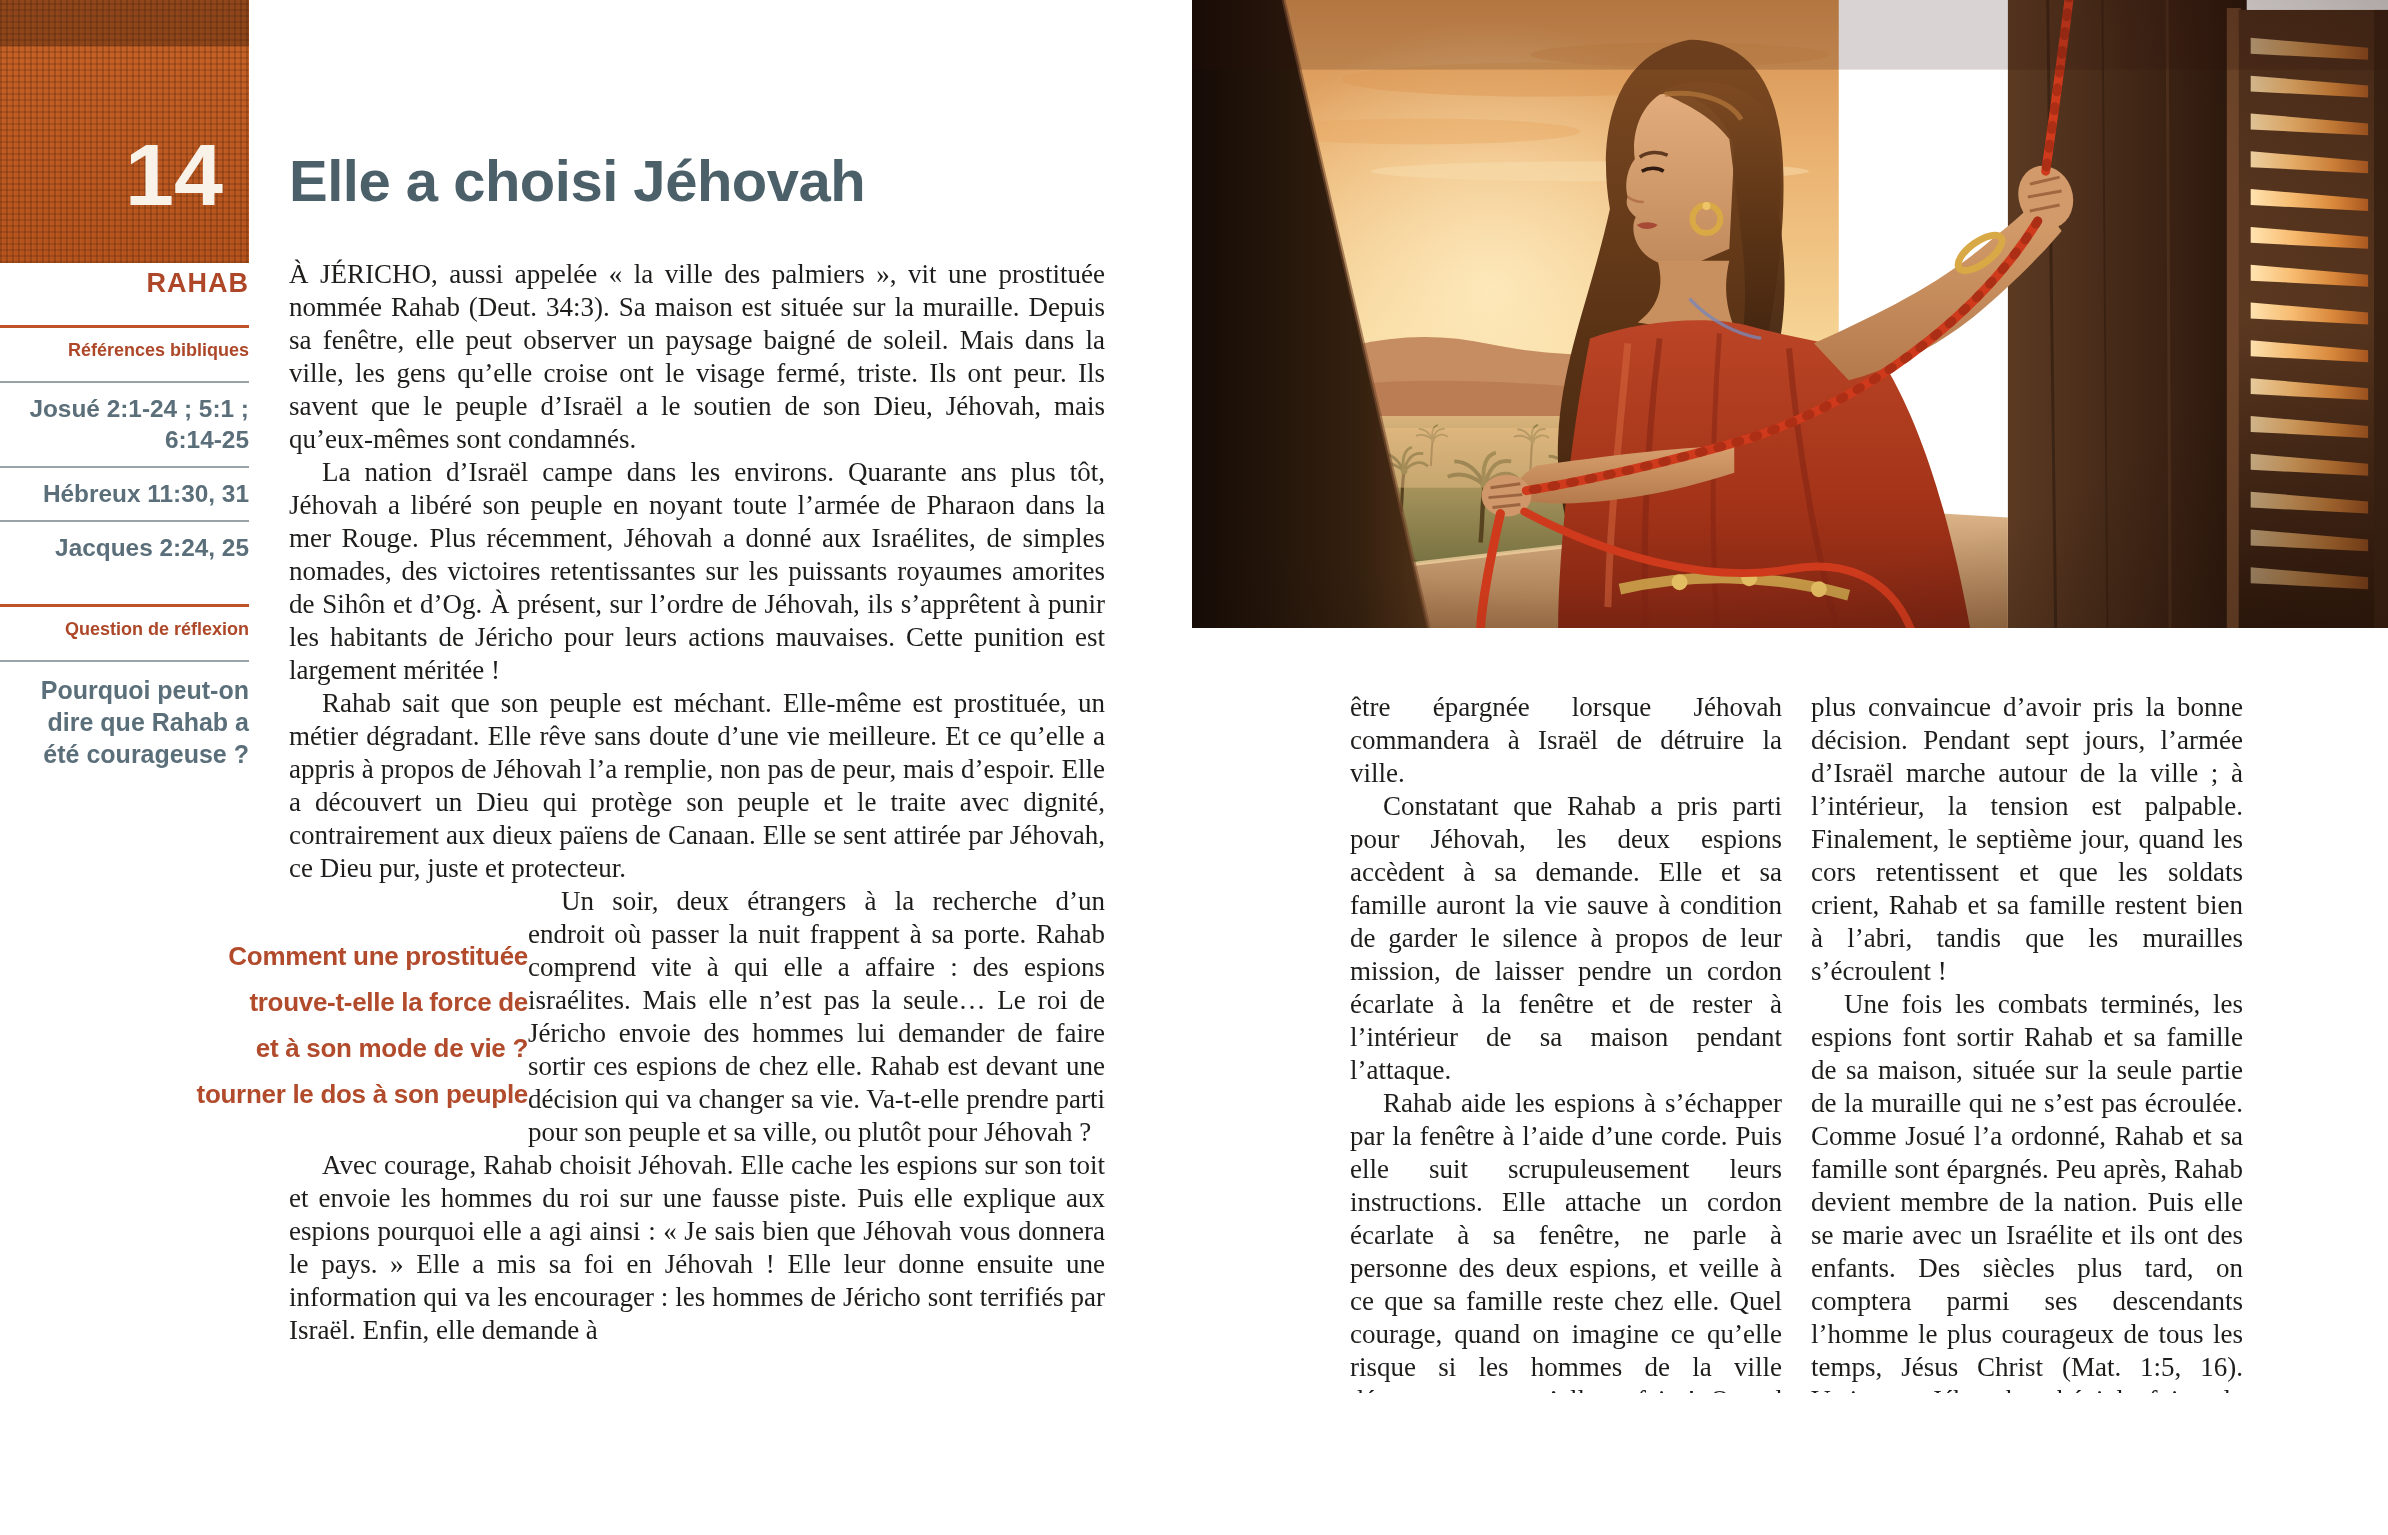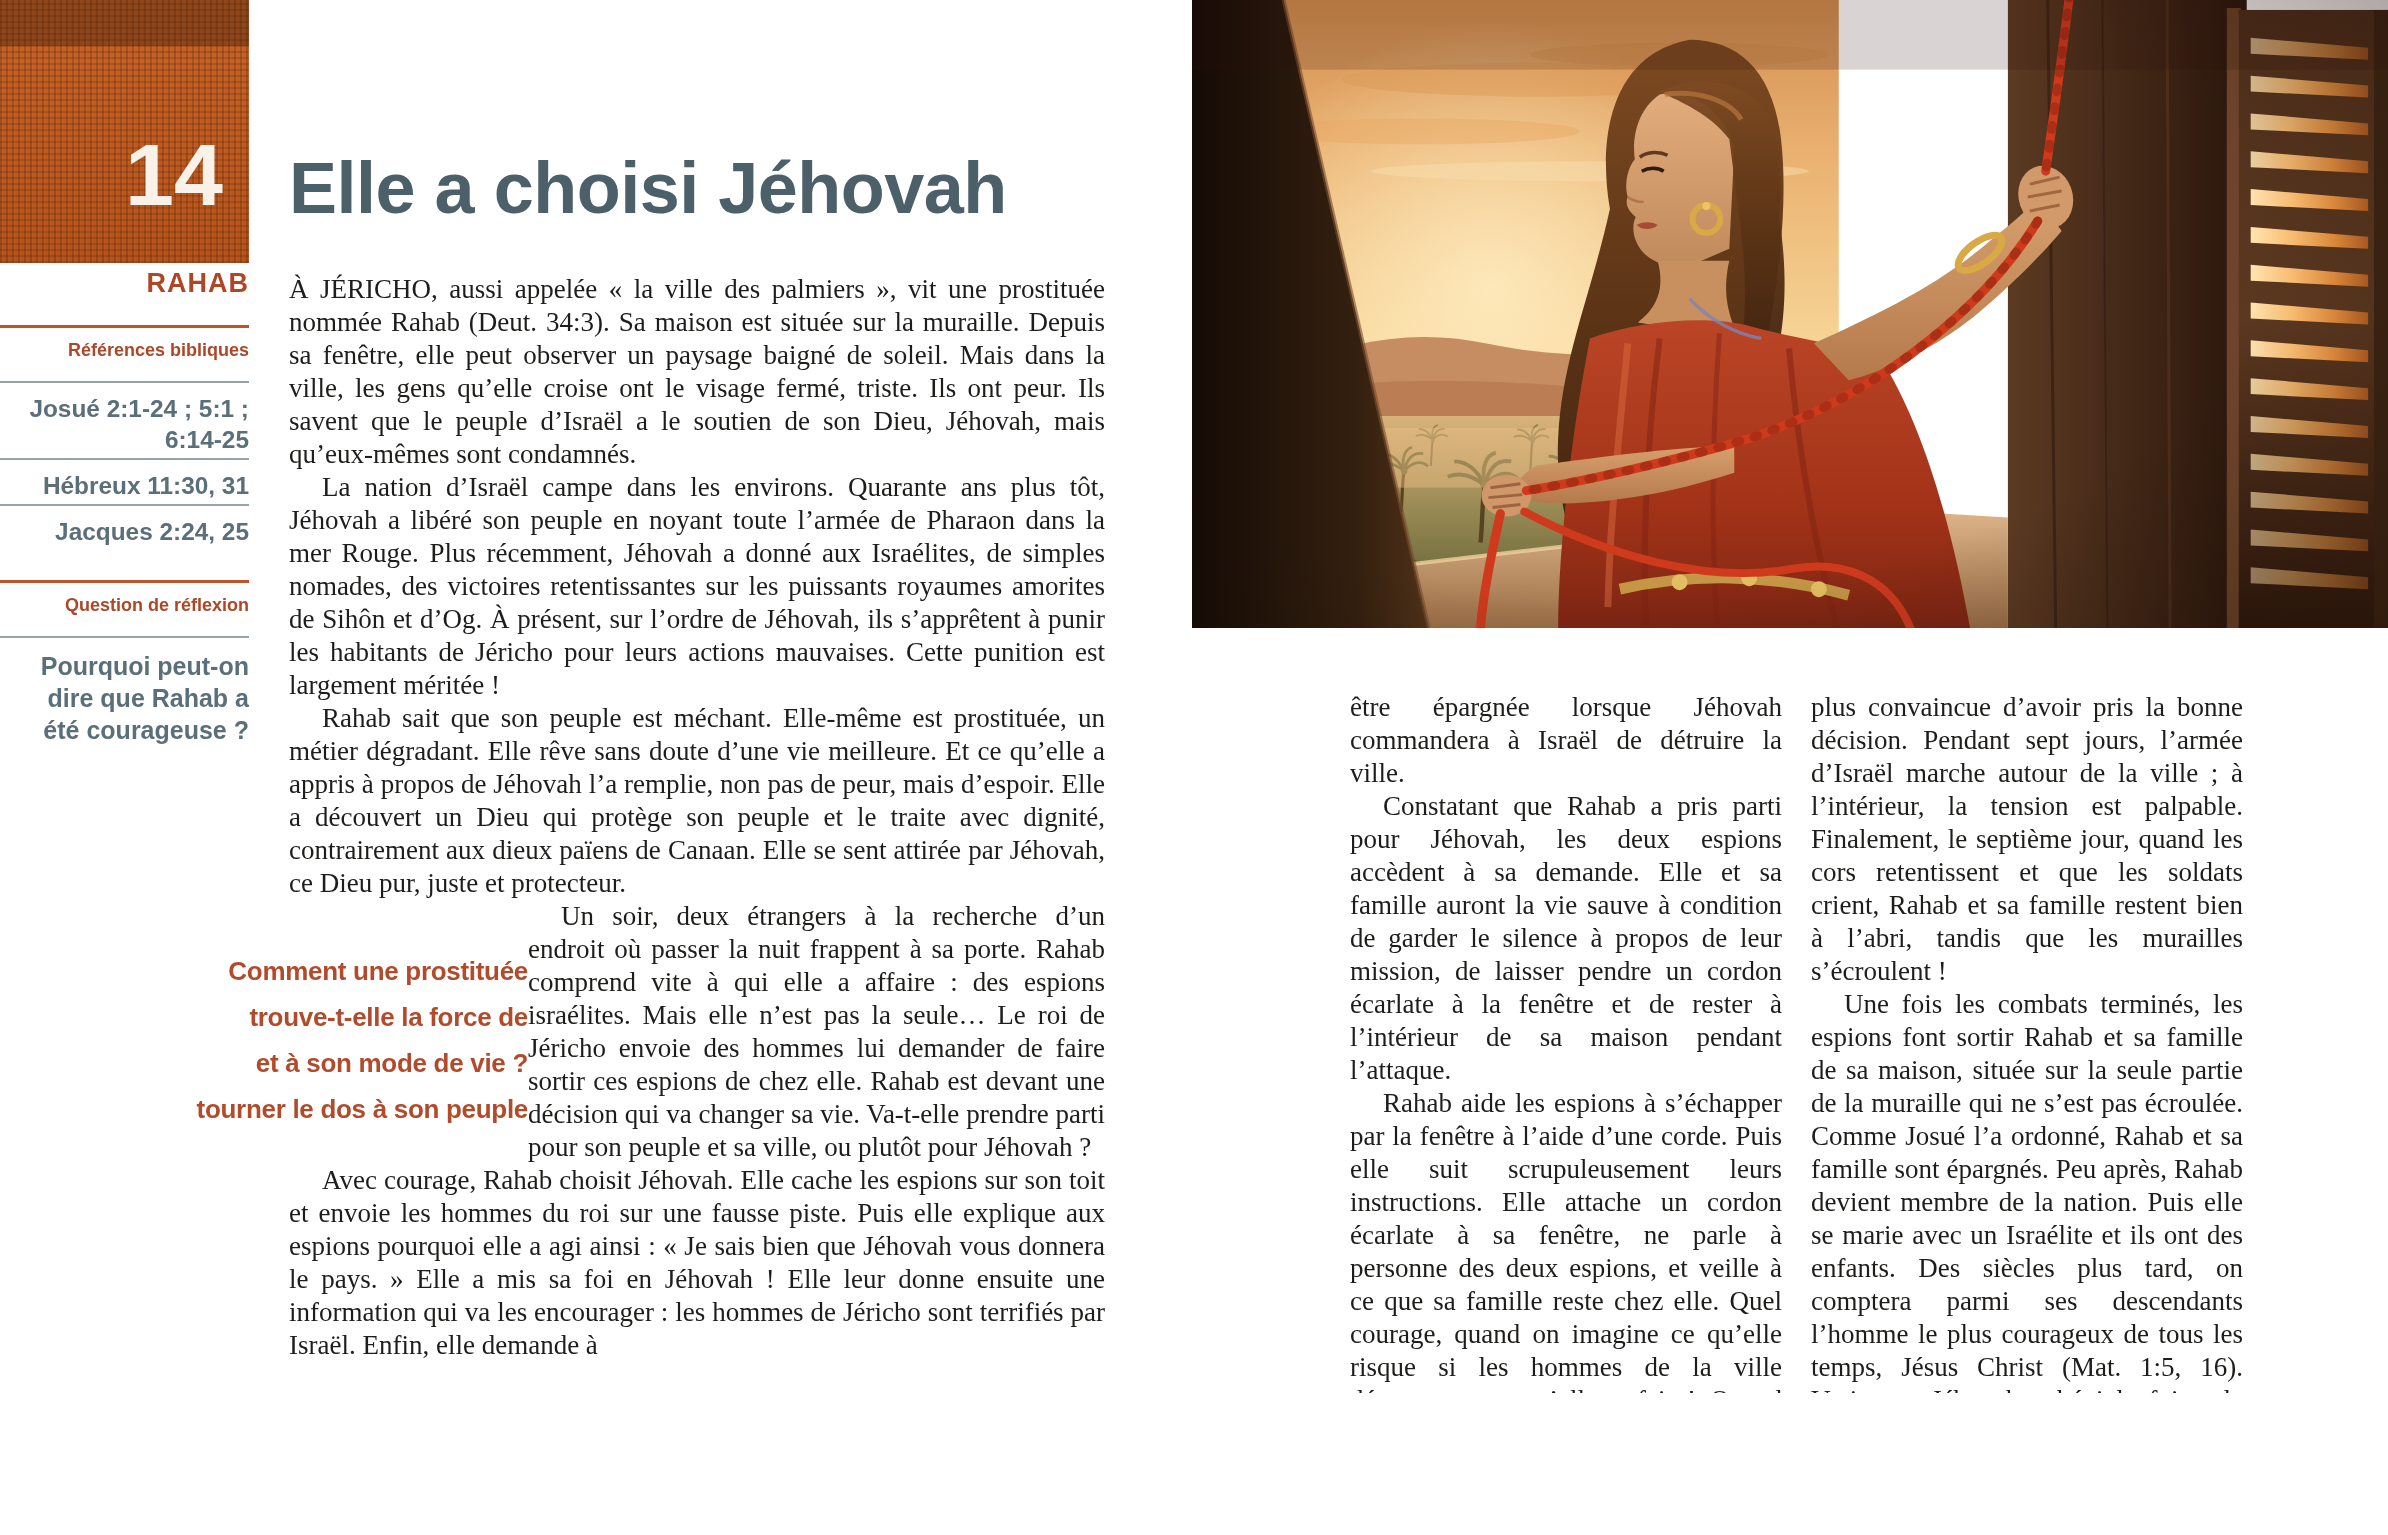--- a/index.html
+++ b/index.html
@@ -18,28 +18,28 @@
     font-weight:bold;font-size:88px;line-height:1;color:#f8f2e9;}
 
   
   .sidebar{position:absolute;left:0;top:268px;width:249px;text-align:right;
     font-family:"Liberation Sans",sans-serif;}
   .sb-person{font-size:27px;font-weight:bold;letter-spacing:1px;color:#ad4728;margin:0 0 26px 0;}
   .rule{border:0;margin:0;}
   .rule-orange{border-top:3px solid #bf5429;}
   .rule-gray{border-top:2px solid #99a2a7;}
   .sb-heading{font-size:18px;font-weight:bold;color:#ad4728;padding:12px 0 20px 0;}
-  .sb-ref{font-size:24.4px;font-weight:bold;color:#5b6f7a;line-height:31px;padding:10px 0 3px 0;}
+  .sb-ref{font-size:24.4px;font-weight:bold;color:#5b6f7a;line-height:31px;padding:10px 0 11px 0;}
   .sb-question{font-size:25px;font-weight:bold;color:#5b6f7a;line-height:32px;padding:12px 0 0 18px;}
   .mt-gap{margin-top:30px;}
 
   
   .article{position:absolute;left:289px;top:151px;width:816px;}
   .page-title{margin:0 0 46px 0;font-family:"Liberation Sans",sans-serif;font-weight:bold;
-    font-size:72px;line-height:1.05;color:#4c6069;letter-spacing:-0.5px;}
+    font-size:58px;line-height:1.05;color:#4c6069;letter-spacing:-0.5px;}
   .article p{margin:0;font-size:27px;line-height:33px;text-align:justify;
     -webkit-hyphens:auto;hyphens:auto;}
   .article p.indent{text-indent:33px;}
   .pull-quote{float:left;display:block;width:370px;height:235px;margin-left:-131px;
     padding-top:48px;box-sizing:border-box;text-align:right;
     font-family:"Liberation Sans",sans-serif;font-weight:bold;font-size:26px;line-height:46px;
     color:#b24b2c;text-indent:0;}
   .pull-quote .pq-line{display:block;white-space:nowrap;letter-spacing:-0.3px;}
 
   

